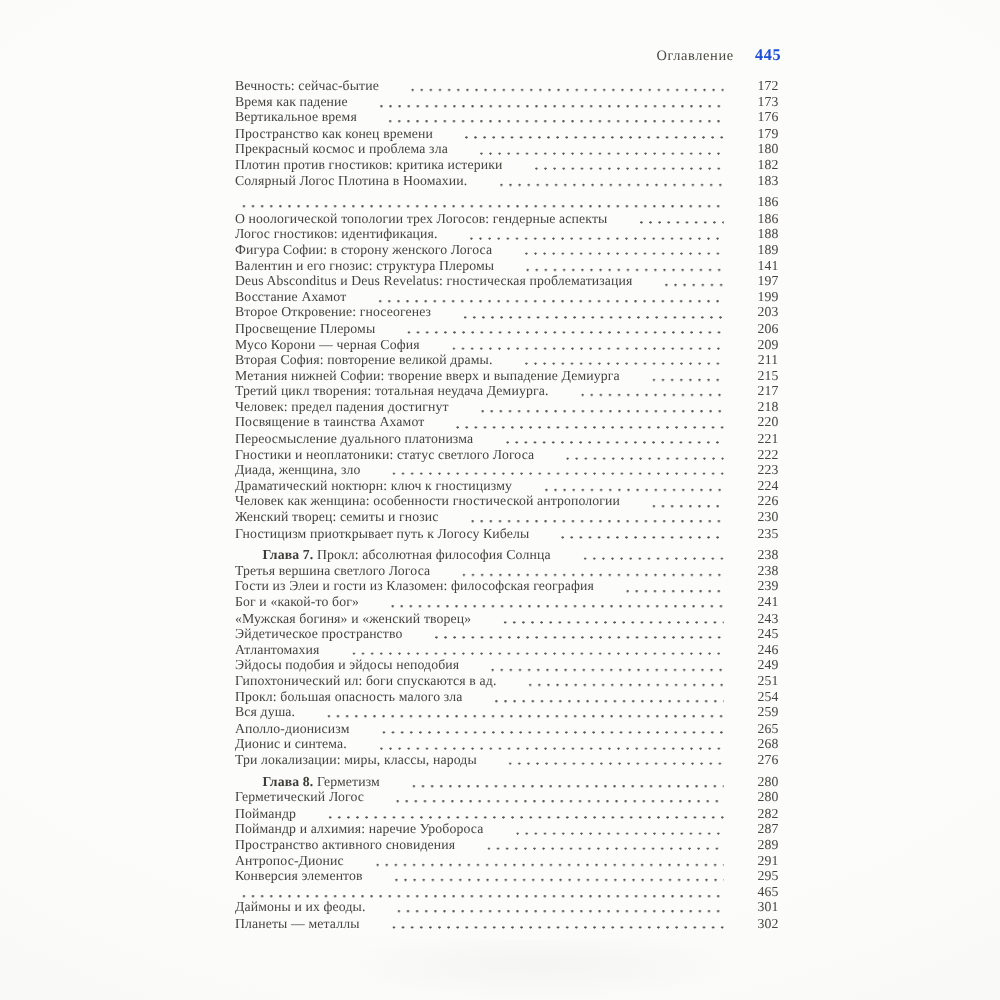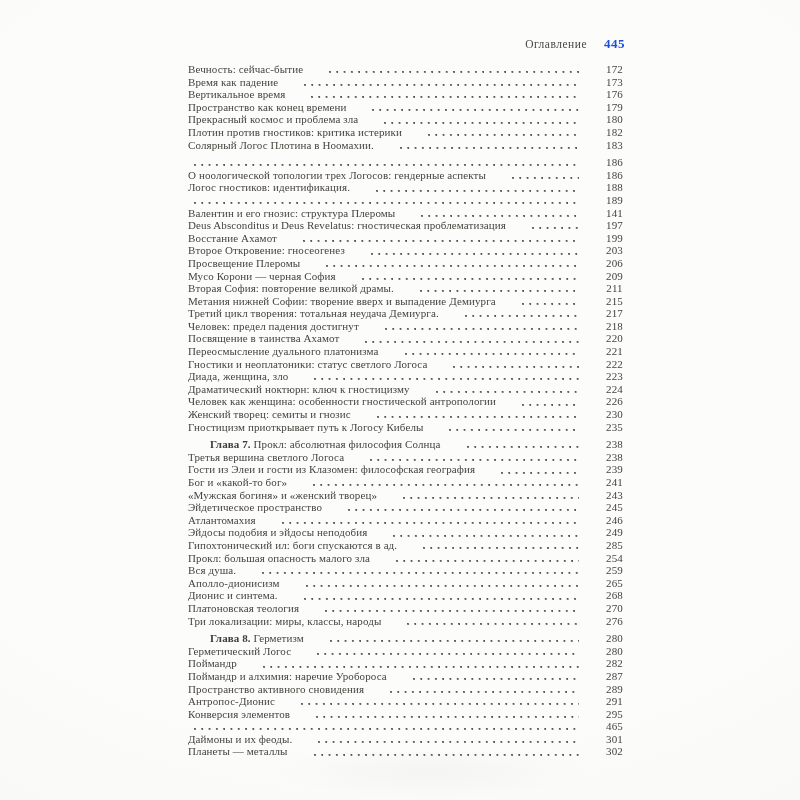--- a/index.html
+++ b/index.html
@@ -152,20 +152,21 @@
     <span class="toc-text"><span>О ноологической топологии трех Логосов: гендерные аспекты</span></span>
     <span class="leader"></span>
     <span class="toc-page">186</span>
   </div>
       <div class="toc-row">
     <span class="toc-text"><span>Логос гностиков: идентификация.</span></span>
     <span class="leader"></span>
     <span class="toc-page">188</span>
   </div>
       <div class="toc-row">
+    <span class="toc-text"><span>Фигура Софии: в сторону женского Логоса</span></span>
     <span class="leader"></span>
     <span class="toc-page">189</span>
   </div>
       <div class="toc-row">
     <span class="toc-text"><span>Валентин и его гнозис: структура Плеромы</span></span>
     <span class="leader"></span>
     <span class="toc-page">141</span>
   </div>
       <div class="toc-row">
     <span class="toc-text"><span>Deus Absconditus и Deus Revelatus: гностическая проблематизация</span></span>
@@ -288,46 +289,41 @@
     <span class="toc-page">246</span>
   </div>
       <div class="toc-row">
     <span class="toc-text"><span>Эйдосы подобия и эйдосы неподобия</span></span>
     <span class="leader"></span>
     <span class="toc-page">249</span>
   </div>
       <div class="toc-row">
     <span class="toc-text"><span>Гипохтонический ил: боги спускаются в ад.</span></span>
     <span class="leader"></span>
-    <span class="toc-page">285</span>
+    <span class="toc-page">251</span>
   </div>
       <div class="toc-row">
     <span class="toc-text"><span>Прокл: большая опасность малого зла</span></span>
     <span class="leader"></span>
     <span class="toc-page">254</span>
   </div>
       <div class="toc-row">
     <span class="toc-text"><span>Вся душа.</span></span>
     <span class="leader"></span>
     <span class="toc-page">259</span>
   </div>
       <div class="toc-row">
     <span class="toc-text"><span>Аполло-дионисизм</span></span>
     <span class="leader"></span>
     <span class="toc-page">265</span>
   </div>
       <div class="toc-row">
     <span class="toc-text"><span>Дионис и синтема.</span></span>
     <span class="leader"></span>
     <span class="toc-page">268</span>
-  </div>
-      <div class="toc-row">
-    <span class="toc-text"><span>Платоновская теология</span></span>
-    <span class="leader"></span>
-    <span class="toc-page">270</span>
   </div>
       <div class="toc-row">
     <span class="toc-text"><span>Три локализации: миры, классы, народы</span></span>
     <span class="leader"></span>
     <span class="toc-page">276</span>
   </div>
       <div class="toc-row chapter">
     <span class="toc-text"><b class="chapter-label">Глава 8. </b><span>Герметизм</span></span>
     <span class="leader"></span>
     <span class="toc-page">280</span>

